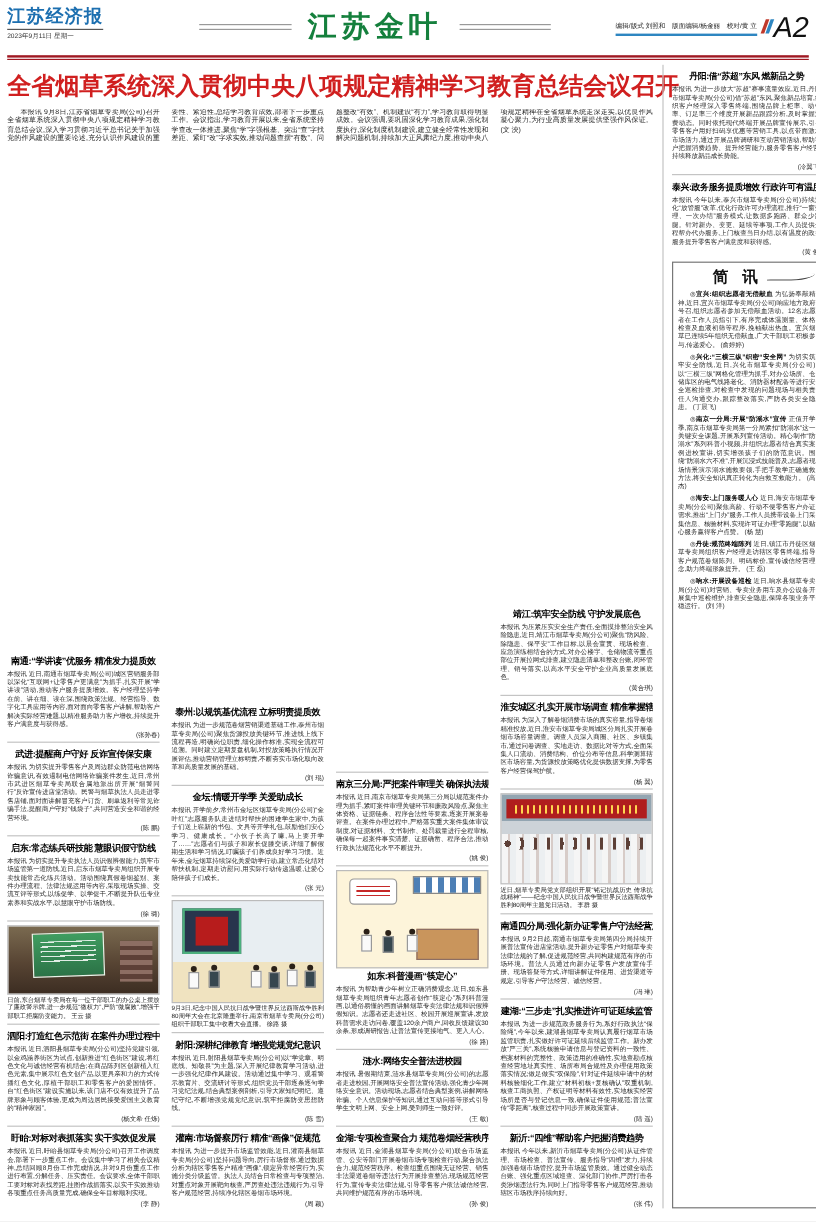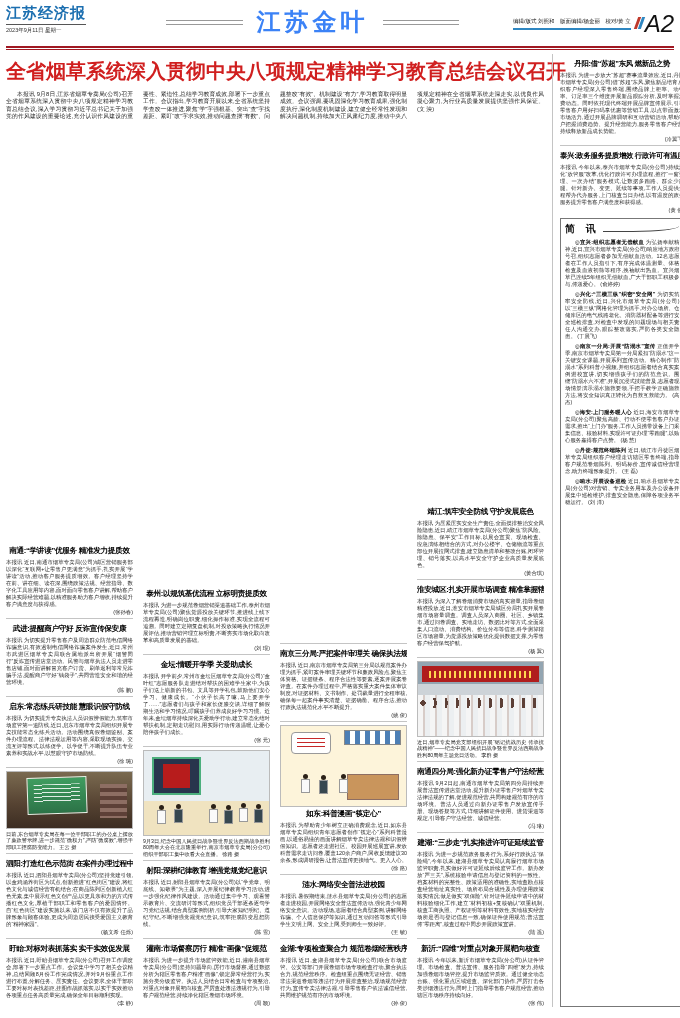--- a/index.html
+++ b/index.html
@@ -9,21 +9,21 @@
   
   .hdr{position:relative;height:40px;display:flex;align-items:flex-start;justify-content:flex-end;}
   .mast{width:160px;}
   .mast .paper{font-family:"Liberation Serif","DejaVu Serif",serif;font-weight:bold;
                font-size:15px;color:#1c6fb0;letter-spacing:1px;border-bottom:1px solid #555;
                display:inline-block;padding-bottom:1px;}
   .mast .date{font-size:5.5px;color:#333;margin-top:2px;}
   .sect{flex:1;display:flex;align-items:center;margin-top:2px;}
   .sect .rule{flex:1;height:3px;border-top:1px solid #999;border-bottom:1px solid #999;}
   .sect .name{font-family:"Liberation Serif","DejaVu Serif",serif;font-weight:bold;
-              font-size:24px;color:#3b82f6;letter-spacing:4px;padding:0 14px;white-space:nowrap;}
+              font-size:24px;color:#15803d;letter-spacing:4px;padding:0 14px;white-space:nowrap;}
   .hright{width:215px;display:flex;align-items:center;justify-content:flex-end;margin-top:8px;}
   .credits{font-size:5.5px;color:#222;white-space:nowrap;margin-right:5px;border-bottom:2px solid #2e86c1;padding-bottom:3px;}
   .slashes{display:inline-block;margin-right:2px;}
   .slashes i{display:inline-block;width:3px;height:12px;transform:skewX(-20deg);}
   .slashes i.r{background:#c0392b;} .slashes i.b{background:#2e86c1;margin-left:1px;}
   .pageno{font-size:24px;font-weight:normal;font-style:italic;color:#111;line-height:1;}
   .hdr-rule{height:0;border-top:2px solid #a01822;margin-top:2px;}
   .hdr-rule2{height:0;border-top:1px solid #a01822;margin-top:1px;margin-bottom:4px;}
   
   .topwrap{display:flex;gap:8px;}
@@ -73,21 +73,21 @@
       background:repeating-linear-gradient(90deg,#4d7fb5 0 5px,#fff 5px 10px);border:1px solid #888;}
   .comic .counter{position:absolute;right:6%;bottom:8%;width:40%;height:30%;background:#c9955c;border:1px solid #8d6e63;}
   .comic .bubble{position:absolute;left:8%;top:8%;width:30%;height:24%;background:#fff;border:1px solid #999;border-radius:4px;}
   .comic .bubble:after{content:"";position:absolute;inset:25% 12%;
       background:repeating-linear-gradient(180deg,#c62828 0 1px,transparent 1px 4px);}
   
   .col5{width:128px;border-left:1px solid #c4c4c4;padding-left:7px;display:flex;flex-direction:column;}
   .col5 .atitle{font-size:7.4px;}
   .briefs{border:1px solid #777;margin-top:4px;padding:3px 4px;flex:1;display:flex;flex-direction:column;}
   .briefs-hd{display:flex;align-items:center;margin-bottom:3px;}
-  .briefs-hd .t{font-size:10px;font-weight:bold;letter-spacing:4px;color:#111;}
+  .briefs-hd .t{font-size:13px;font-weight:bold;letter-spacing:4px;color:#111;margin-left:29px;}
   .briefs-hd .ln{flex:1;height:5px;border-bottom:1px solid #444;border-radius:0 0 60%/0 0 100% 0;margin-left:3px;}
   .brief{font-size:5.4px;line-height:7px;text-align:justify;margin:0 0 3px 0;color:#2a2a2a;text-indent:10px;}
   .brief b{color:#000;}
 </style>
 </head>
 <body>
 
 <div class="page">
 
   <div class="hdr">
@@ -244,21 +244,21 @@
             <div class="atitle">南通四分局:强化新办证零售户守法经营意识</div>
             <p class="abody">本报讯 9月2日起,南通市烟草专卖局第四分局持续开展普法宣传进店堂活动,提升新办证零售户对烟草专卖法律法规的了解,促进规范经营,共同构建规范有序的市场环境。普法人员通过向新办证零售户发放宣传手册、现场答疑等方式,详细讲解证件使用、进货渠道等规定,引导客户守法经营、诚信经营。</p>
             <span class="byline">(冯 琳)</span>
           </div>
           <div class="article">
             <div class="atitle">建湖:“三步走”扎实推进许可证延续监管</div>
             <p class="abody">本报讯 为进一步规范政务服务行为,系好行政执法“保险绳”,今年以来,建湖县烟草专卖局认真履行烟草市场监管职责,扎实做好许可证延续后续监管工作。新办发放“严三关”,系统核验申请信息与登记资料的一致性、档案材料的完整性、政策适用的准确性,实地查勘点核查经营地址真实性、场所布局合规性及办理使用政策落实情况;做足做实“双保险”,针对证件延续申请中的材料核验细化工作,建立“材料初核+复核确认”双重机制,核查工商执照、产权证明等材料有效性,实地核实经营场所是否与登记信息一致,确保证件使用规范;普法宣传“零距离”,核查过程中同步开展政策宣讲。</p>
             <span class="byline">(陆 遥)</span>
           </div>
           <div class="article">
-            <div class="atitle">新沂:“四维”对重点对象开展靶向核查</div>
+            <div class="atitle">新沂:“四维”帮助客户把握消费趋势</div>
             <p class="abody">本报讯 今年以来,新沂市烟草专卖局(分公司)从证件管理、市场检查、普法宣传、服务指导“四维”发力,持续加强卷烟市场管控,提升市场监管质效。通过健全动态台账、强化重点区域巡查、深化部门协作,严厉打击各类涉烟违法行为,同时上门指导零售客户规范经营,推动辖区市场秩序持续向好。</p>
             <span class="byline">(张 伟)</span>
           </div>
         </div>
       </div>
     </div>
 
     <div class="col5">
       <div class="article first">
         <div class="atitle">丹阳:借“苏超”东风 燃新品之势</div>

